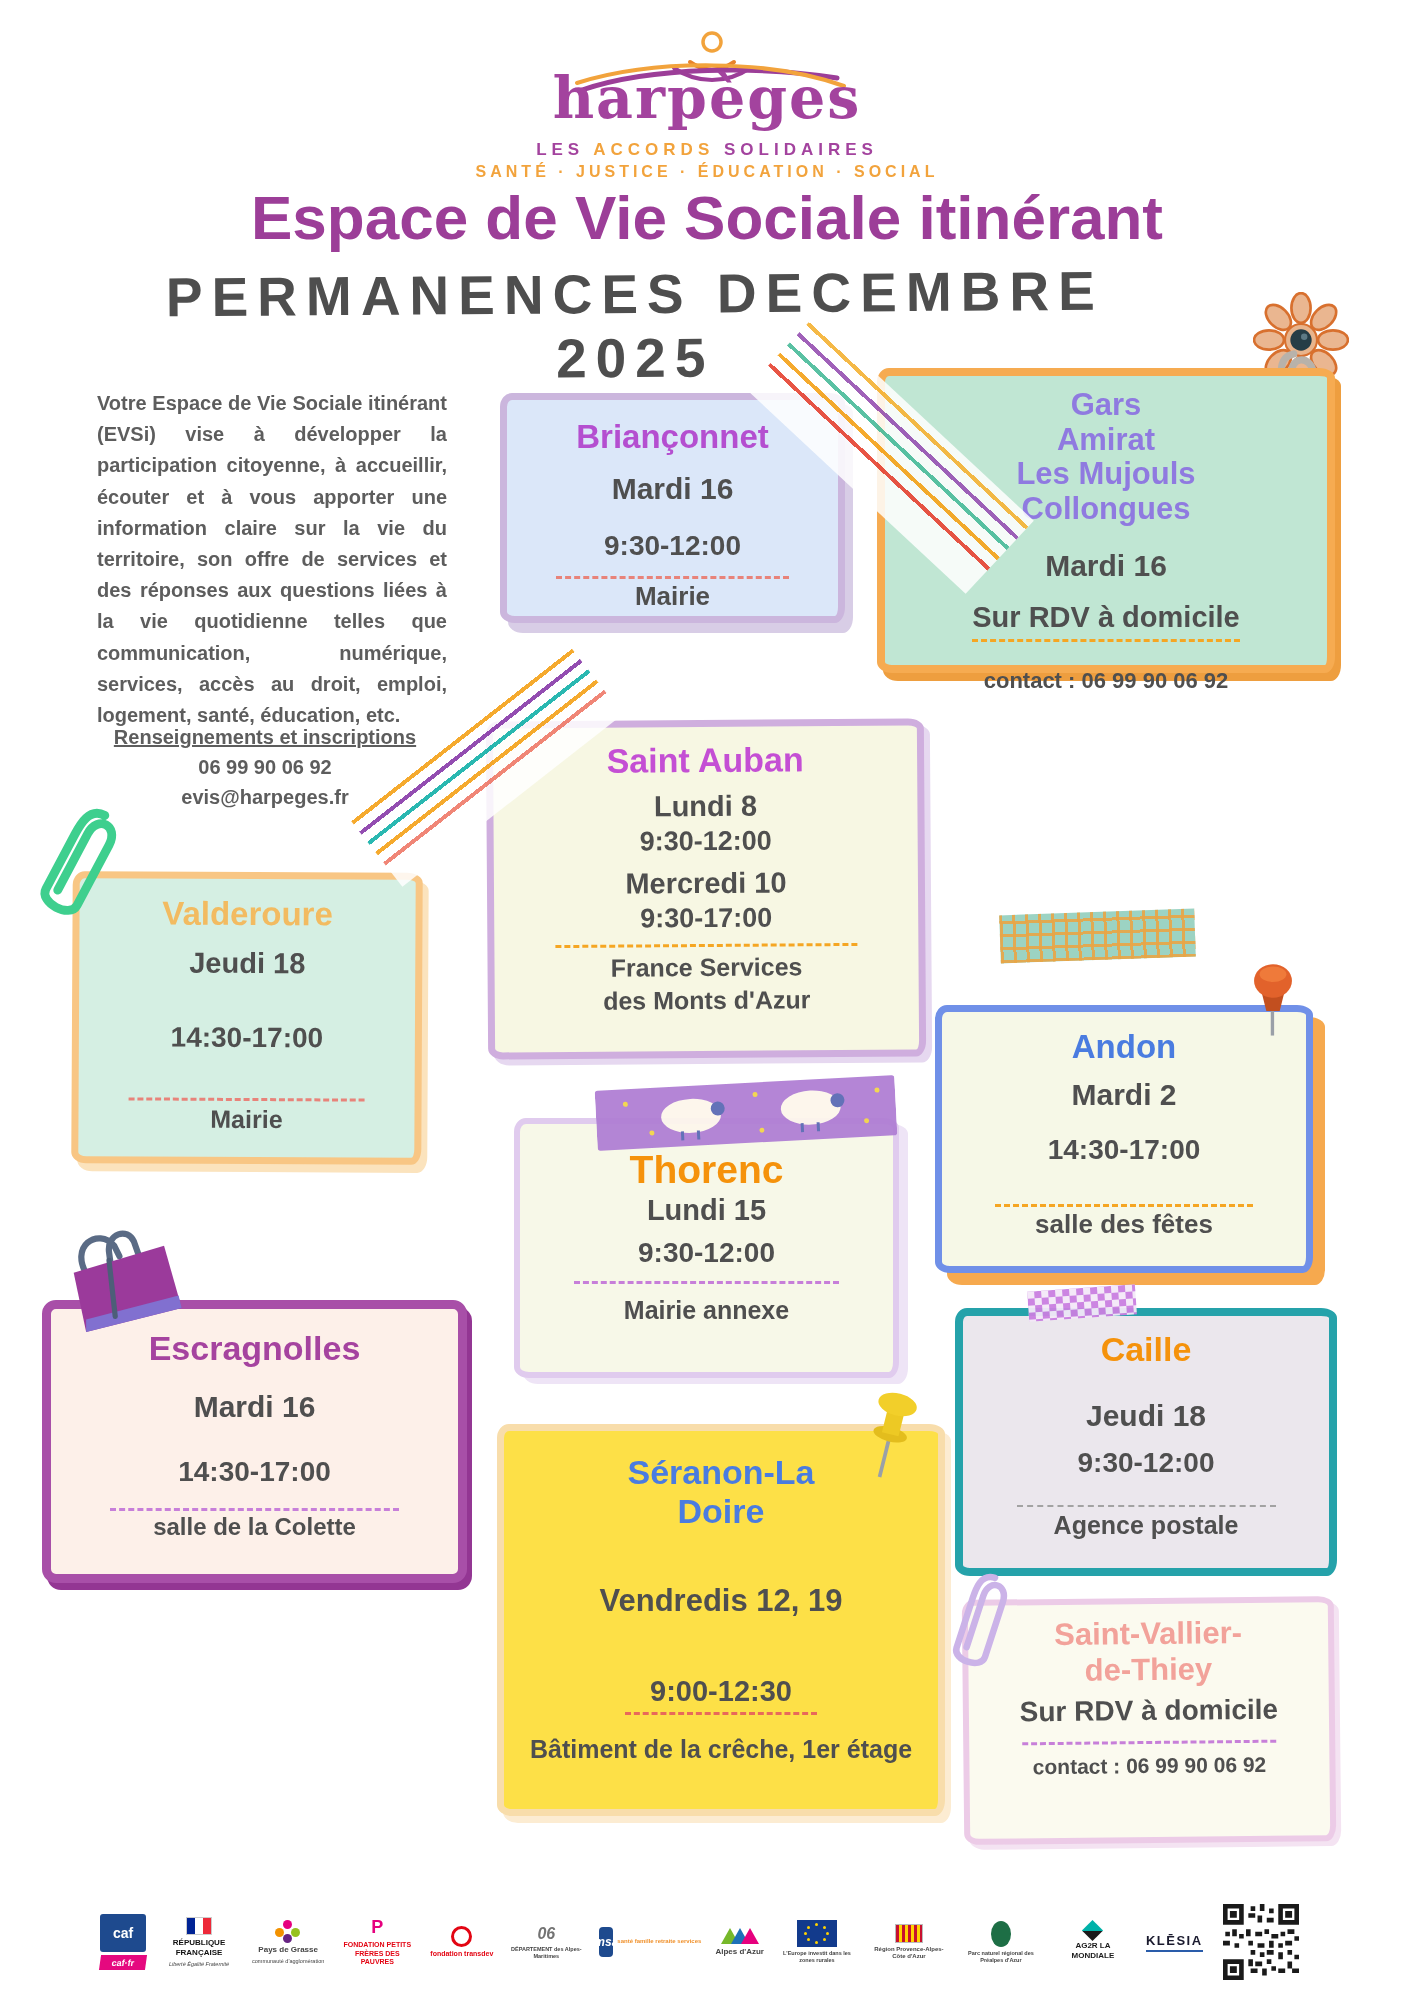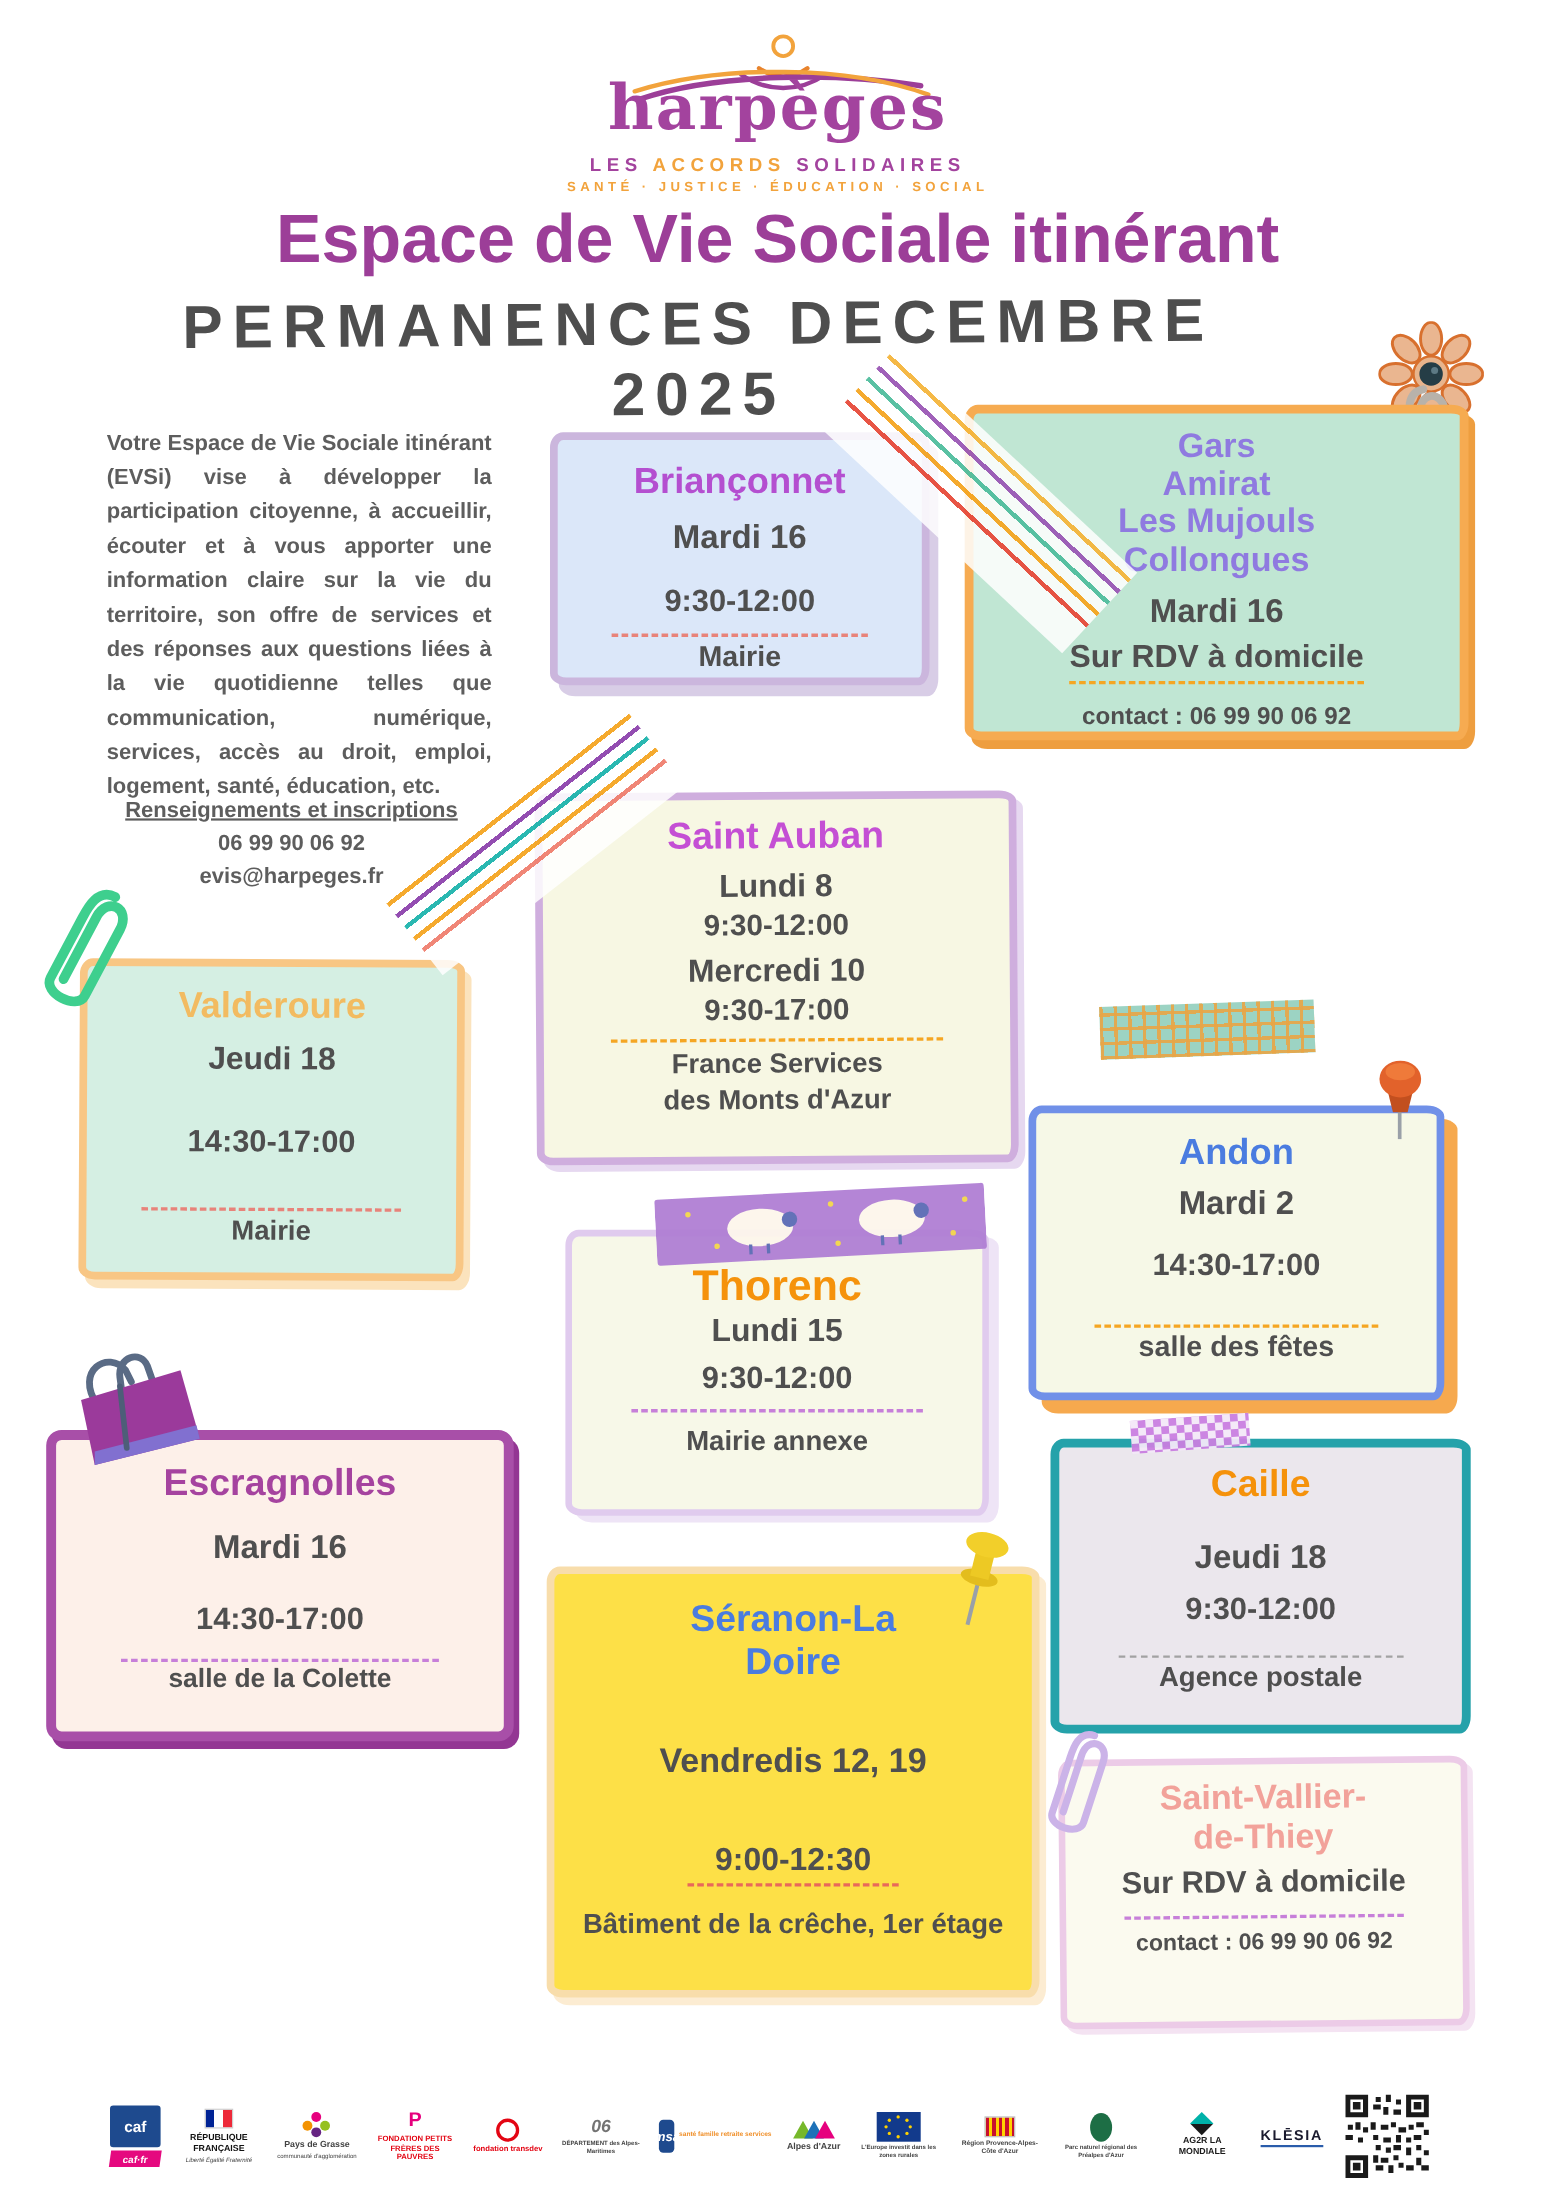--- a/index.html
+++ b/index.html
@@ -8,21 +8,21 @@
   .abs{position:absolute;}
 
   
   .logo-swoosh{left:562px;top:28px;width:290px;height:86px;}
   .logo-script{left:0;right:0;top:64px;text-align:center;
     font-family:"DejaVu Serif",serif;font-weight:bold;
     font-size:57px;color:#a3439e;letter-spacing:2px;}
   .logo-tagline{left:0;right:0;top:140px;text-align:center;font-size:17px;
     font-weight:bold;letter-spacing:5px;color:#a3439e;}
   .logo-tagline .org{color:#f2a33c;}
-  .logo-sectors{left:0;right:0;top:163px;text-align:center;font-size:12px;
+  .logo-sectors{left:0;right:0;top:163px;text-align:center;font-size:16px;
     font-weight:bold;letter-spacing:4px;color:#f2a33c;}
   .main-title{left:0;right:0;top:182px;text-align:center;font-size:62px;
     font-weight:bold;color:#9c3e98;}
   .subtitle{left:120px;width:1030px;top:262px;text-align:center;font-size:55px;
     font-weight:bold;color:#4e4e4e;letter-spacing:9px;transform:rotate(-0.4deg);}
 
   
   .intro{left:97px;top:388px;width:350px;font-size:20px;line-height:1.56;
     font-weight:bold;color:#5d5d5d;text-align:justify;}
   .contact-block{left:85px;top:722px;width:360px;text-align:center;font-size:20px;
@@ -38,21 +38,21 @@
 
   .c1{left:500px;top:393px;width:345px;height:230px;background:#dbe7f9;
       border:7px solid #cbb6dd;box-shadow:8px 10px 0 #d8cde6;padding:18px 8px 10px;}
   .c1 .t{color:#b44fd0;font-size:33px;}
   .c1 .d{font-size:30px;margin-top:16px;}
   .c1 .h{font-size:28px;margin-top:24px;}
   .c1 .sep{margin-top:14px;}
   .c1 .l{font-size:26px;margin-top:2px;}
 
   .c2{left:877px;top:368px;width:458px;height:305px;background:#c0e6d3;
-      border:8px solid #f6ab51;box-shadow:6px 8px 0 #ee9e3f;padding:12px 8px;}
+      border:8px solid #f6ab51;box-shadow:6px 8px 0 #ee9e3f;padding:12px 8px;gap:10px;}
   .c2 .t{color:#8f7ae0;font-size:31px;line-height:1.12;}
   .c2 .d{font-size:30px;margin-top:12px;}
   .c2 .rdv{font-size:29px;margin-top:8px;border-bottom:3px dashed #f5a623;padding-bottom:5px;}
   .c2 .c{font-size:22px;margin-top:16px;}
 
   .c3{left:487px;top:720px;width:438px;height:338px;background:#f7f7e3;
       border:7px solid #cfaede;box-shadow:6px 6px 0 #e6d8f0;padding:14px 8px;transform:rotate(-0.4deg);}
   .c3 .t{color:#c44fd4;font-size:34px;}
   .c3 .d{font-size:29px;margin-top:10px;}
   .c3 .h{font-size:27px;margin-top:3px;}

